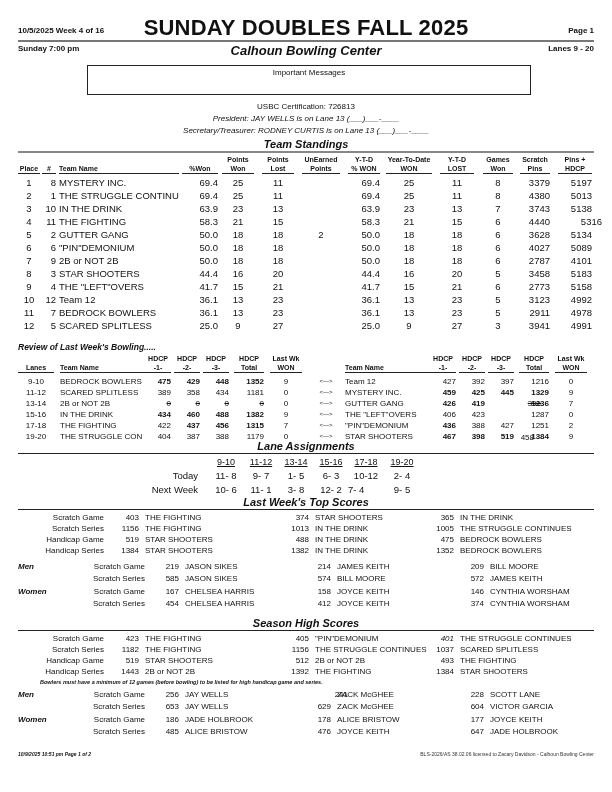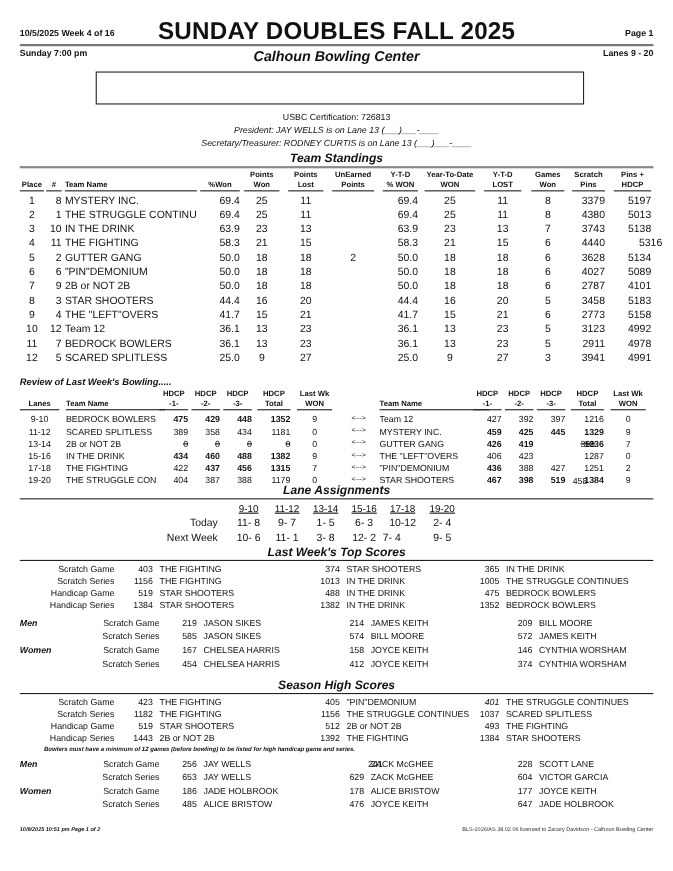--- a/index.html
+++ b/index.html
@@ -72,20 +72,21 @@
 
 <div class="abs" id="hdr-date">10/5/2025    Week 4 of 16</div>
 <div class="abs" id="hdr-title">SUNDAY DOUBLES FALL 2025</div>
 <div class="abs" id="hdr-page">Page 1</div>
 <div class="hline" id="hdr-rule"></div>
 <div class="abs" id="hdr-day">Sunday   7:00 pm</div>
 <div class="abs" id="hdr-center">Calhoun Bowling Center</div>
 <div class="abs" id="hdr-lanes">Lanes 9 - 20</div>
 
 <div class="abs" id="msgbox">
+  <div id="msg-title">Important Messages</div>
 </div>
 
 <div class="abs center-line" id="usbc">USBC Certification: 726813</div>
 <div class="abs center-line" id="pres">President: JAY WELLS is on Lane 13 (___)___-____</div>
 <div class="abs center-line" id="sec">Secretary/Treasurer: RODNEY CURTIS is on Lane 13 (___)___-____</div>
 
 <div class="abs section-title" id="standings-title">Team Standings</div>
 <div class="hline" id="standings-rule"></div>
 <div id="standings-header">
     <div class="st-col" style="left:18px;top:155px;width:22px;">

